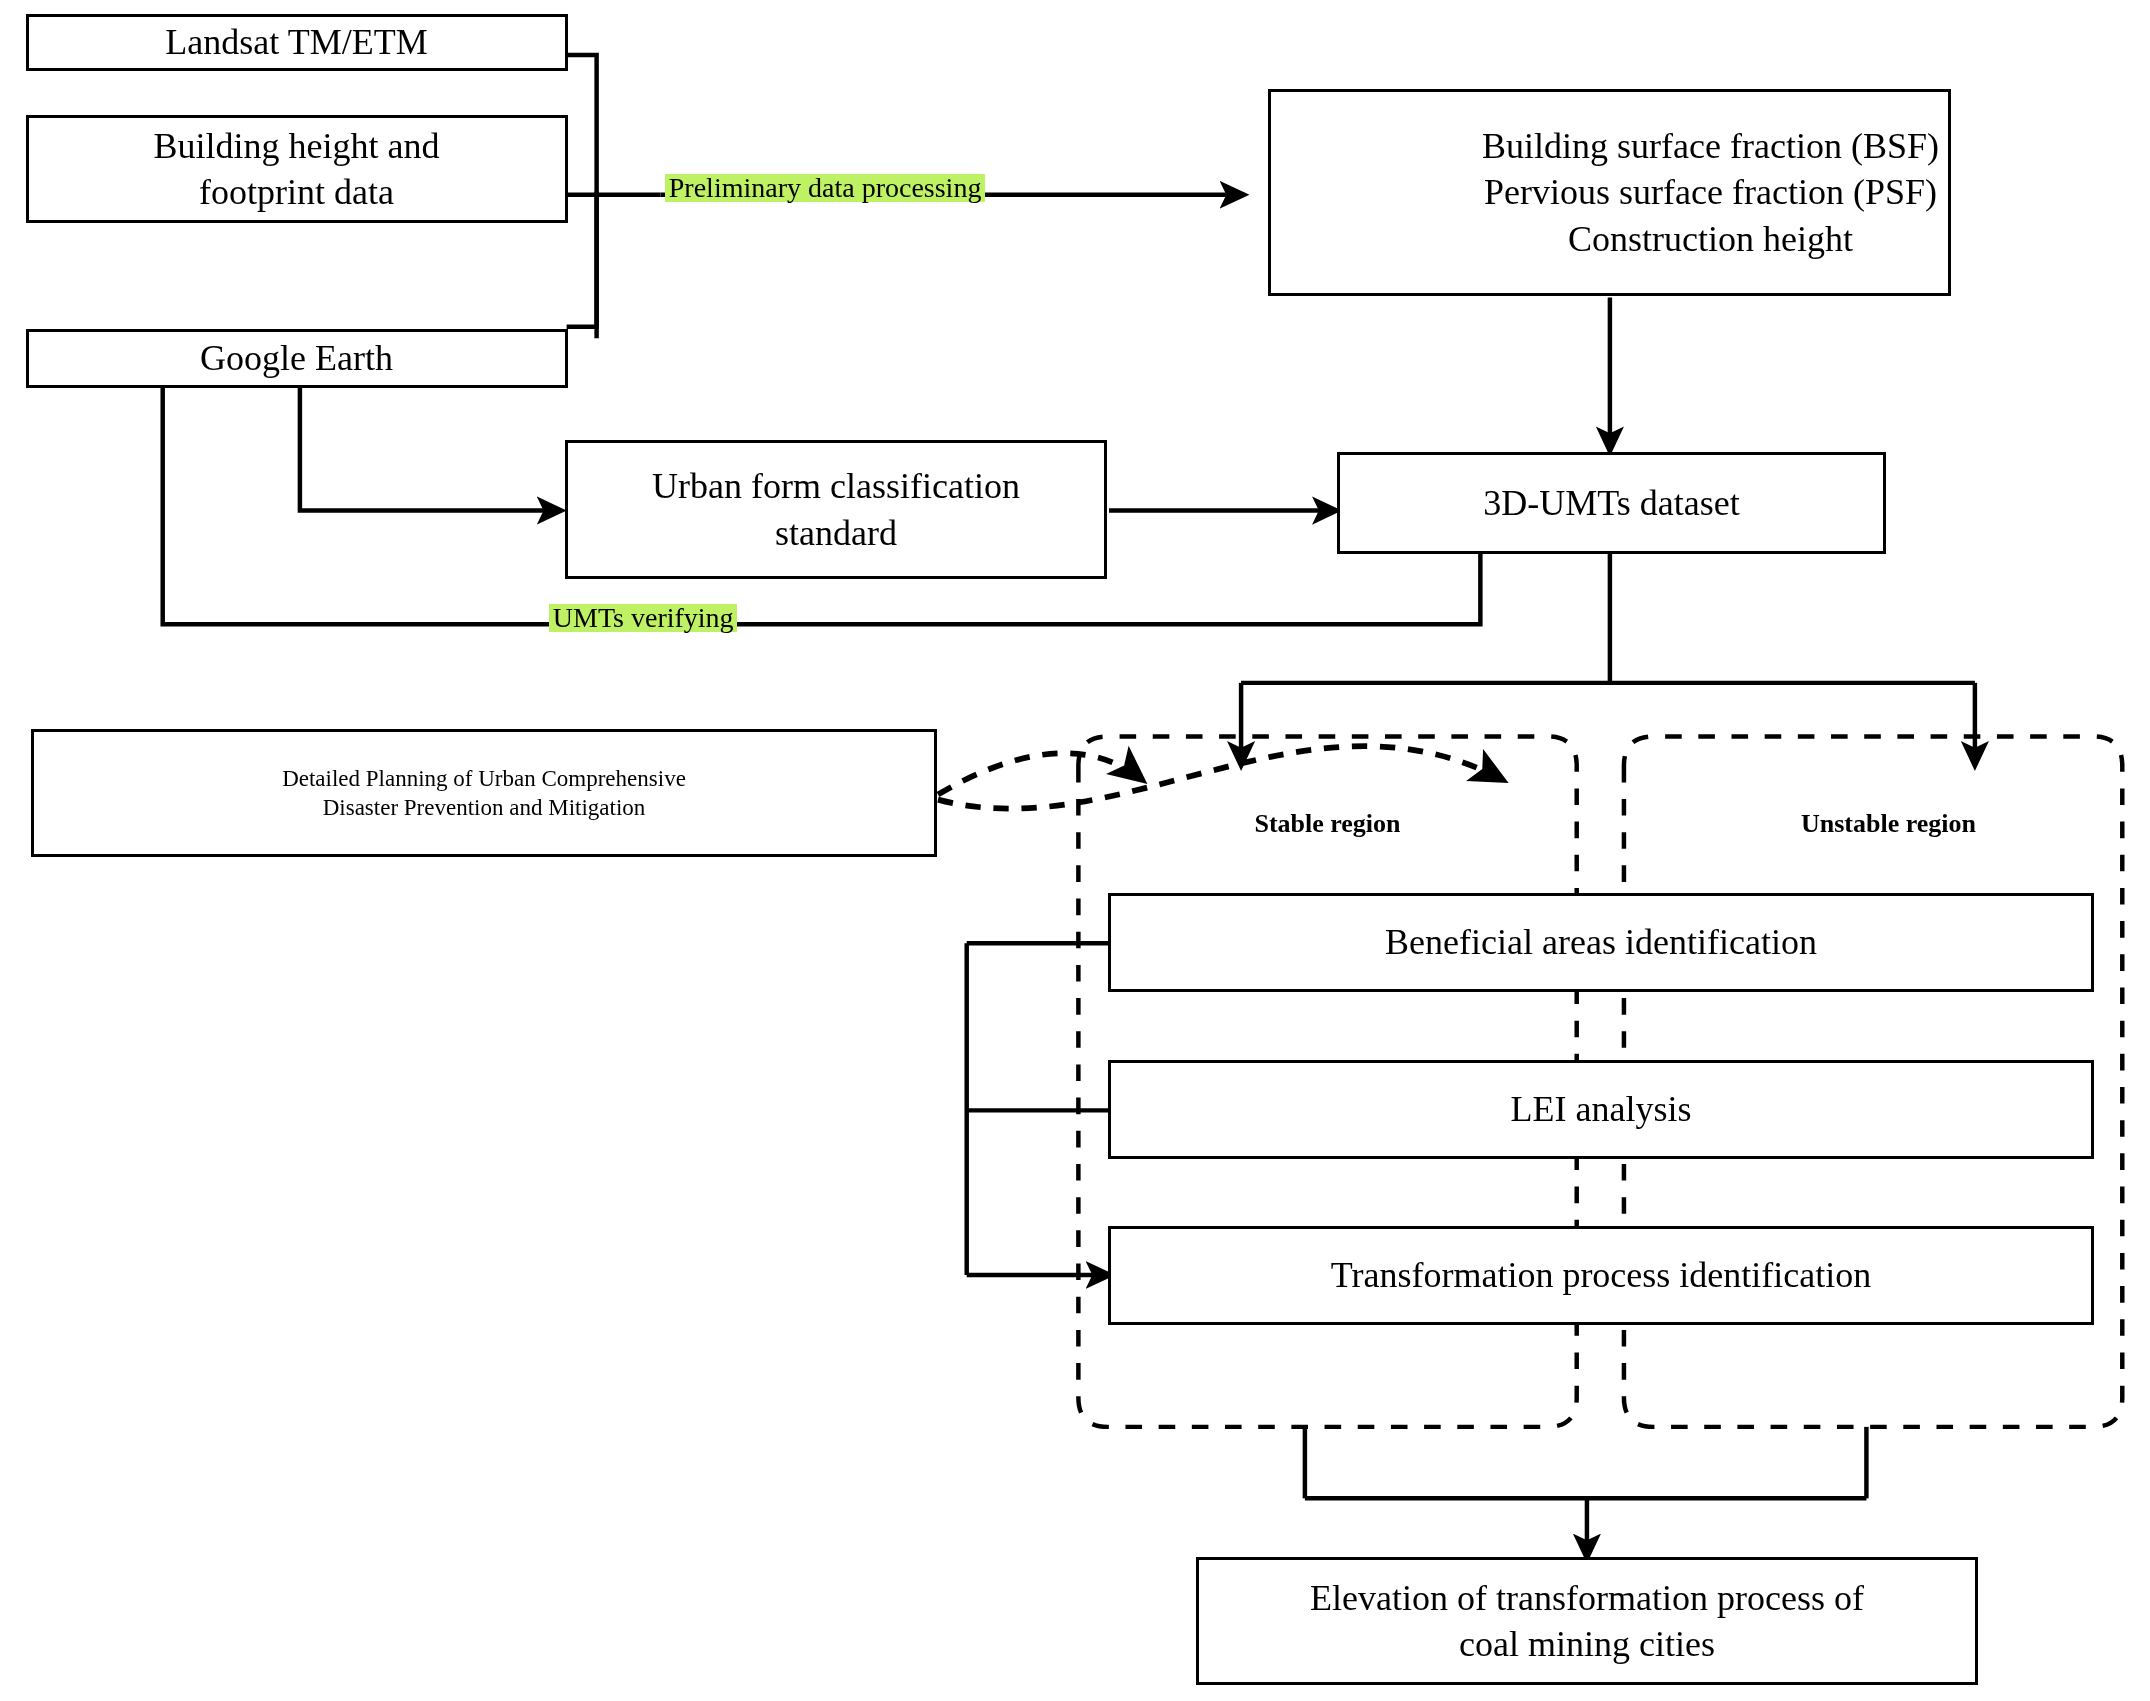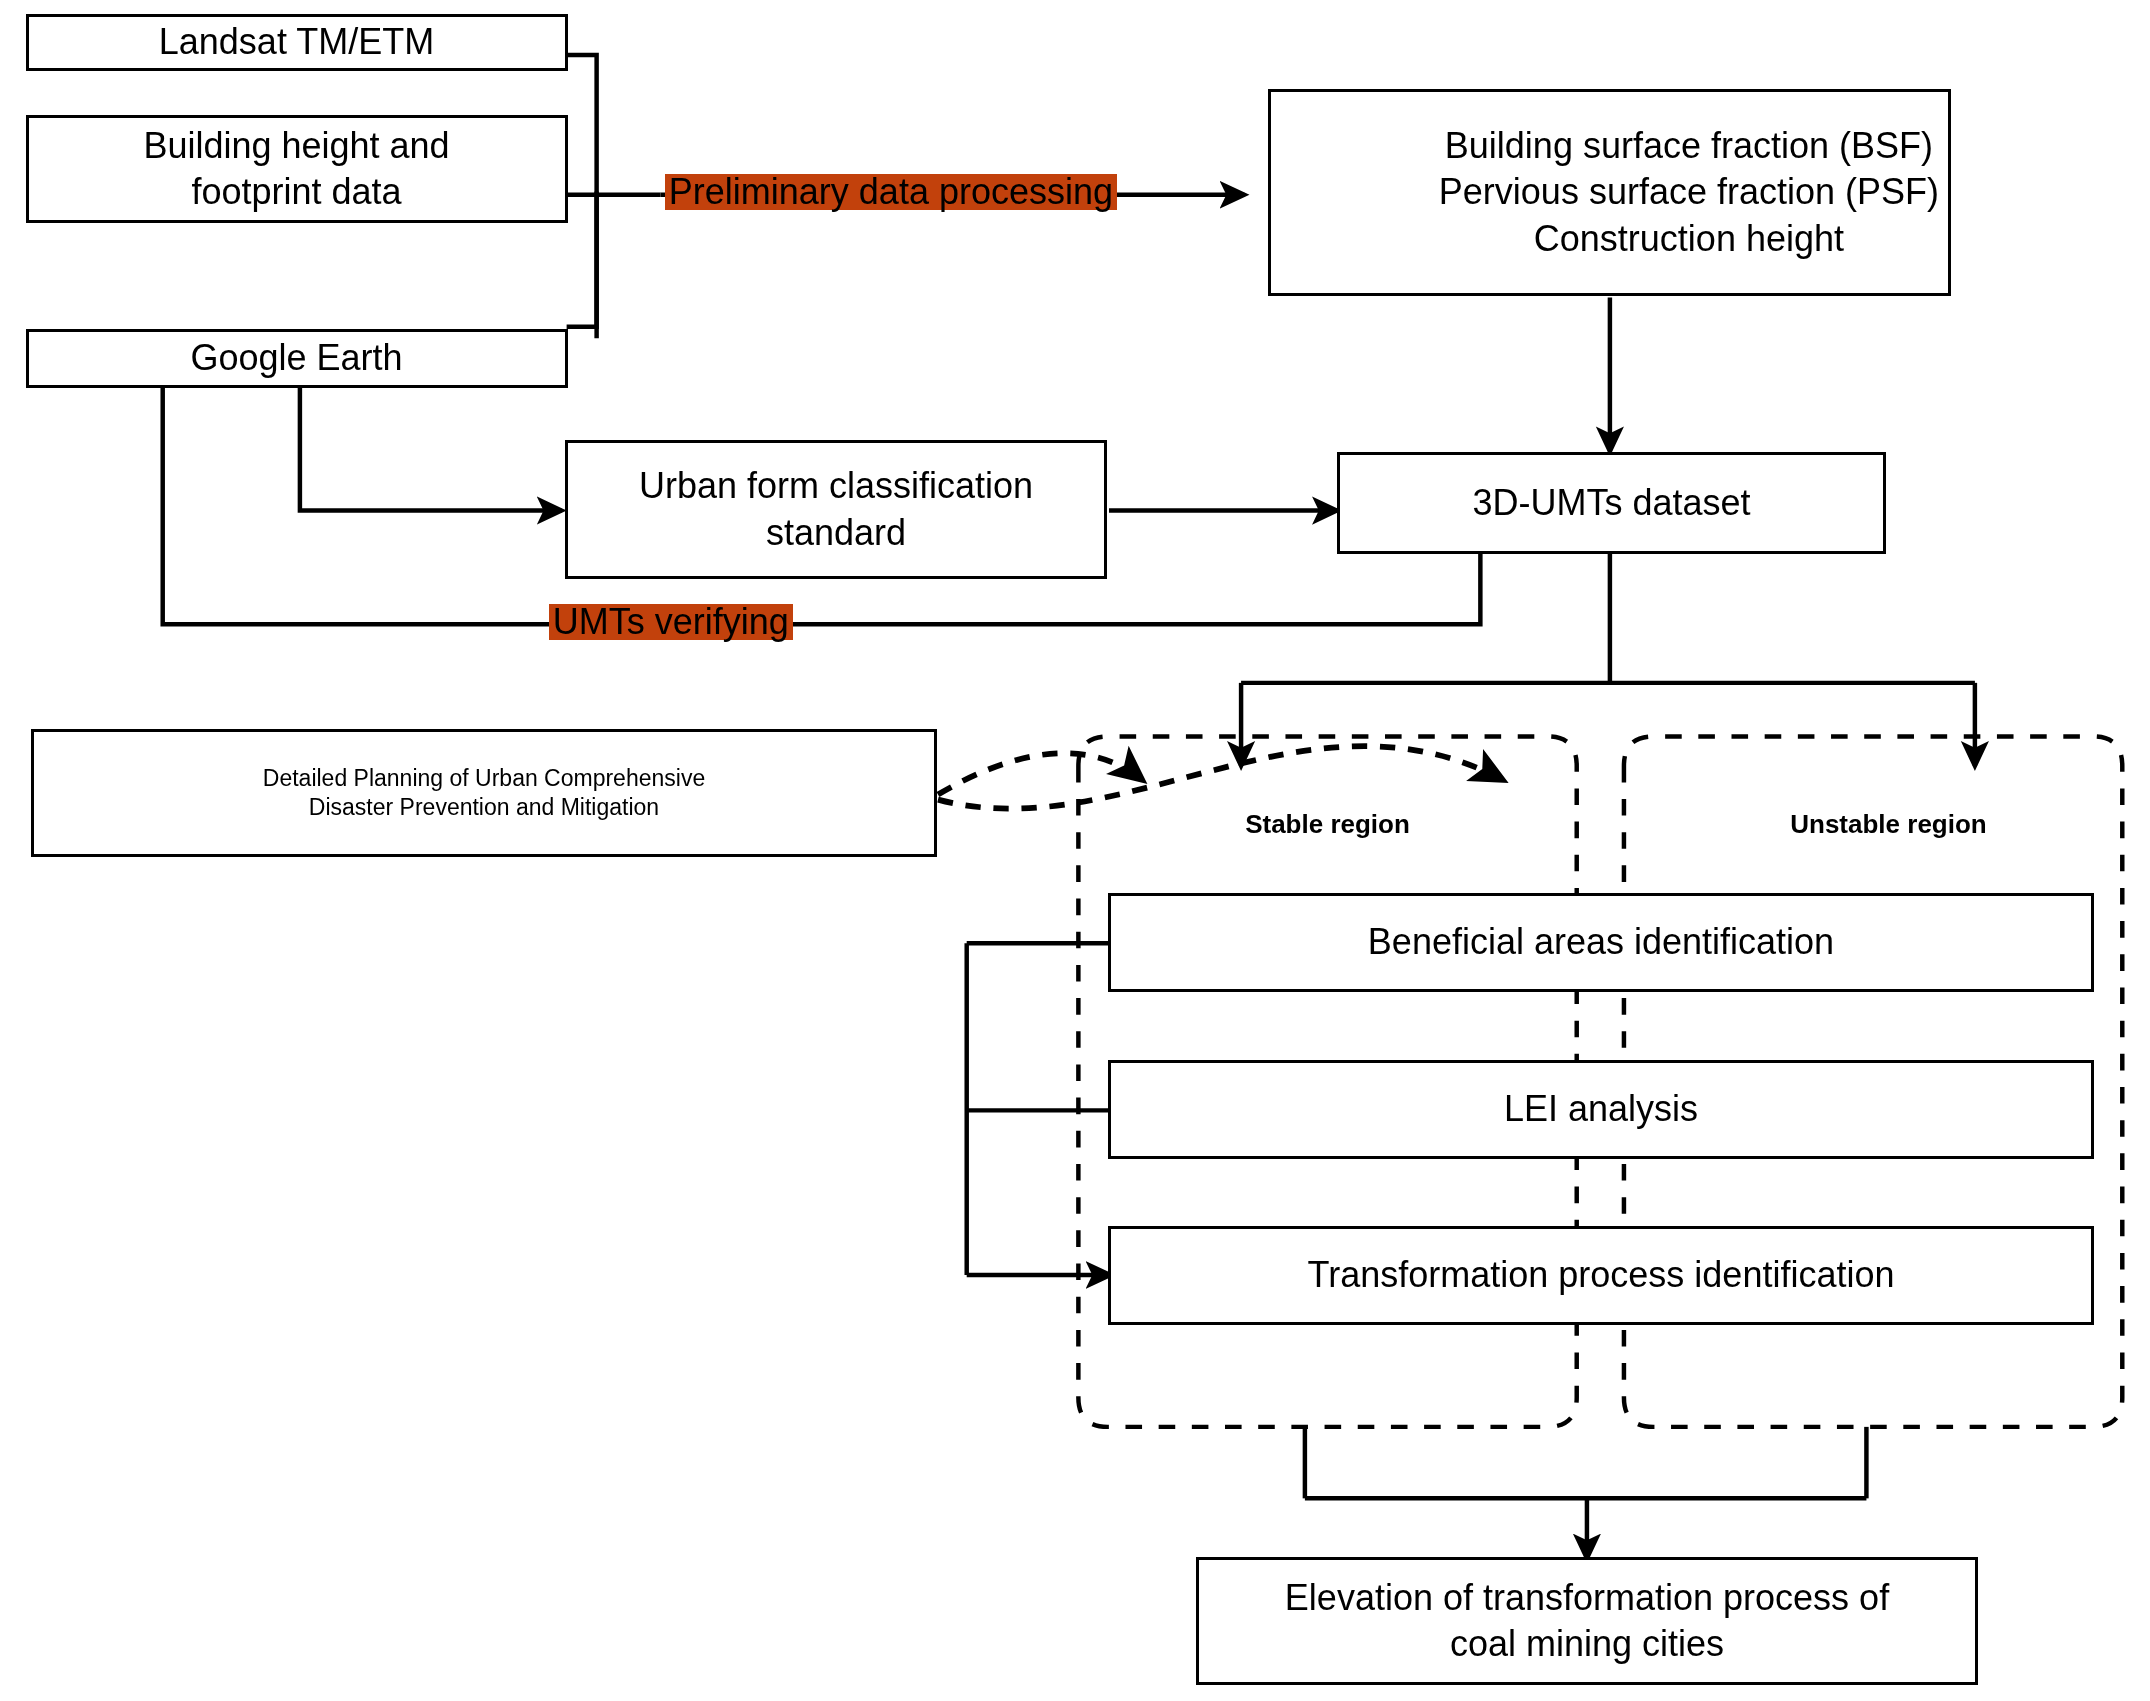--- a/index.html
+++ b/index.html
@@ -5,21 +5,21 @@
   html, body {
     margin: 0;
     padding: 0;
     background: #ffffff;
   }
   #canvas {
     position: relative;
     width: 2151px;
     height: 1702px;
     background: #ffffff;
-    font-family: Liberation Sans, sans-serif;
+    font-family: Liberation Serif, serif;
     overflow: hidden;
   }
   svg#wires {
     position: absolute;
     left: 0; top: 0;
     width: 2151px;
     height: 1702px;
     pointer-events: none;
   }
   .box {
@@ -31,23 +31,23 @@
     align-items: center;
     justify-content: center;
     text-align: center;
     line-height: 1.28;
     color: #000000;
     font-size: 36px;
     padding: 2.6px 9px;
   }
   .edge-label {
     position: absolute;
-    background: #c2410c;
+    background: #bef264;
     color: #000000;
-    font-size: 36px;
+    font-size: 28px;
     white-space: nowrap;
     padding: 0 3.8px;
     line-height: 1.0;
   }
   .region-label {
     position: absolute;
     color: #000000;
     font-size: 26px;
     font-weight: bold;
     white-space: nowrap;

